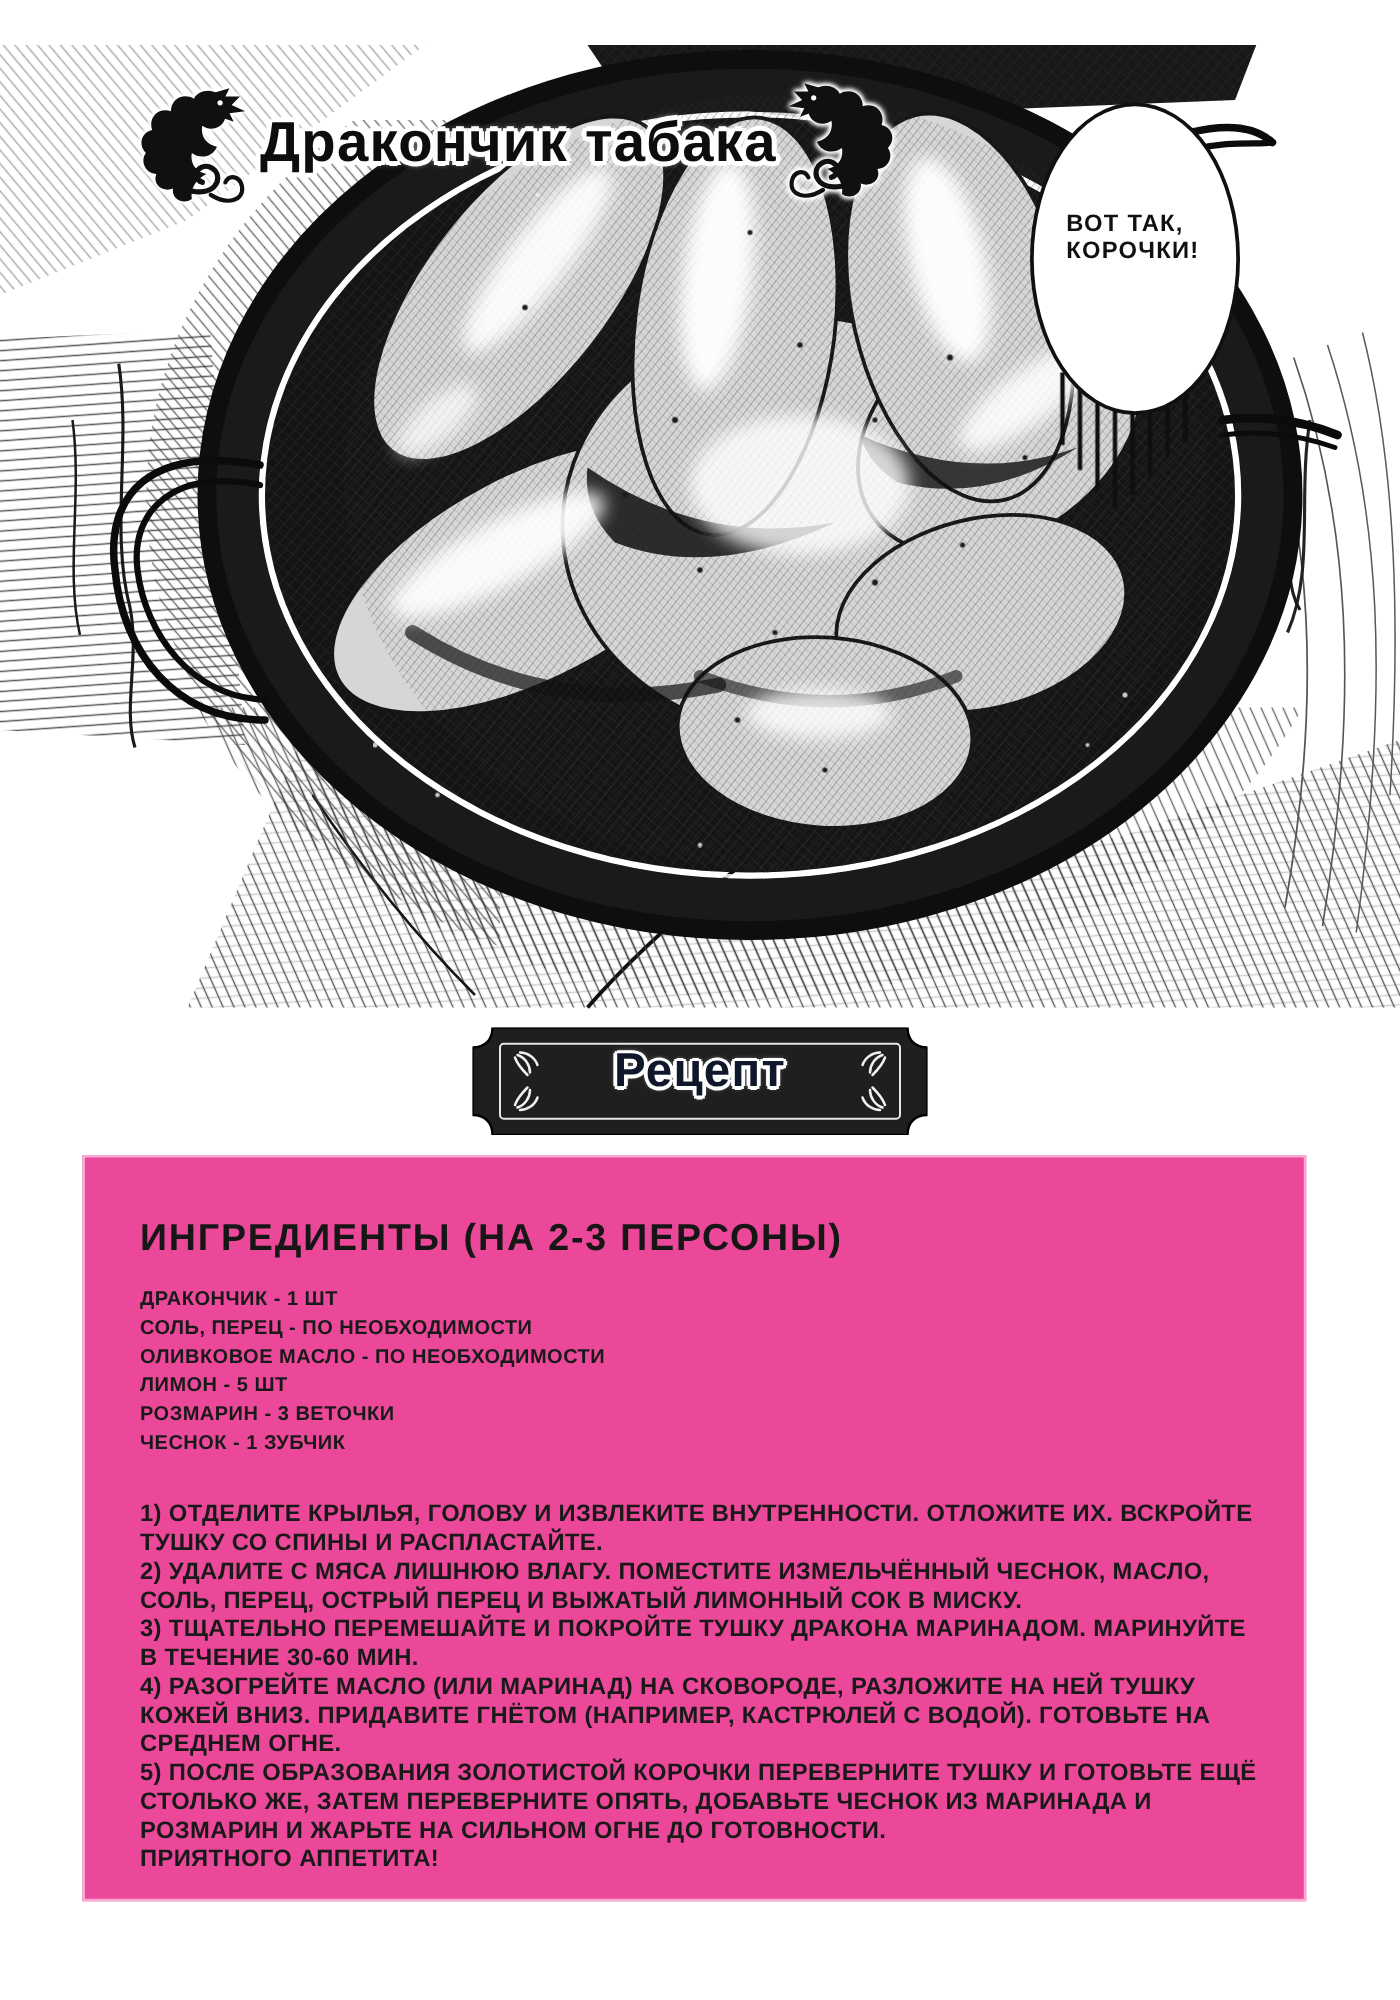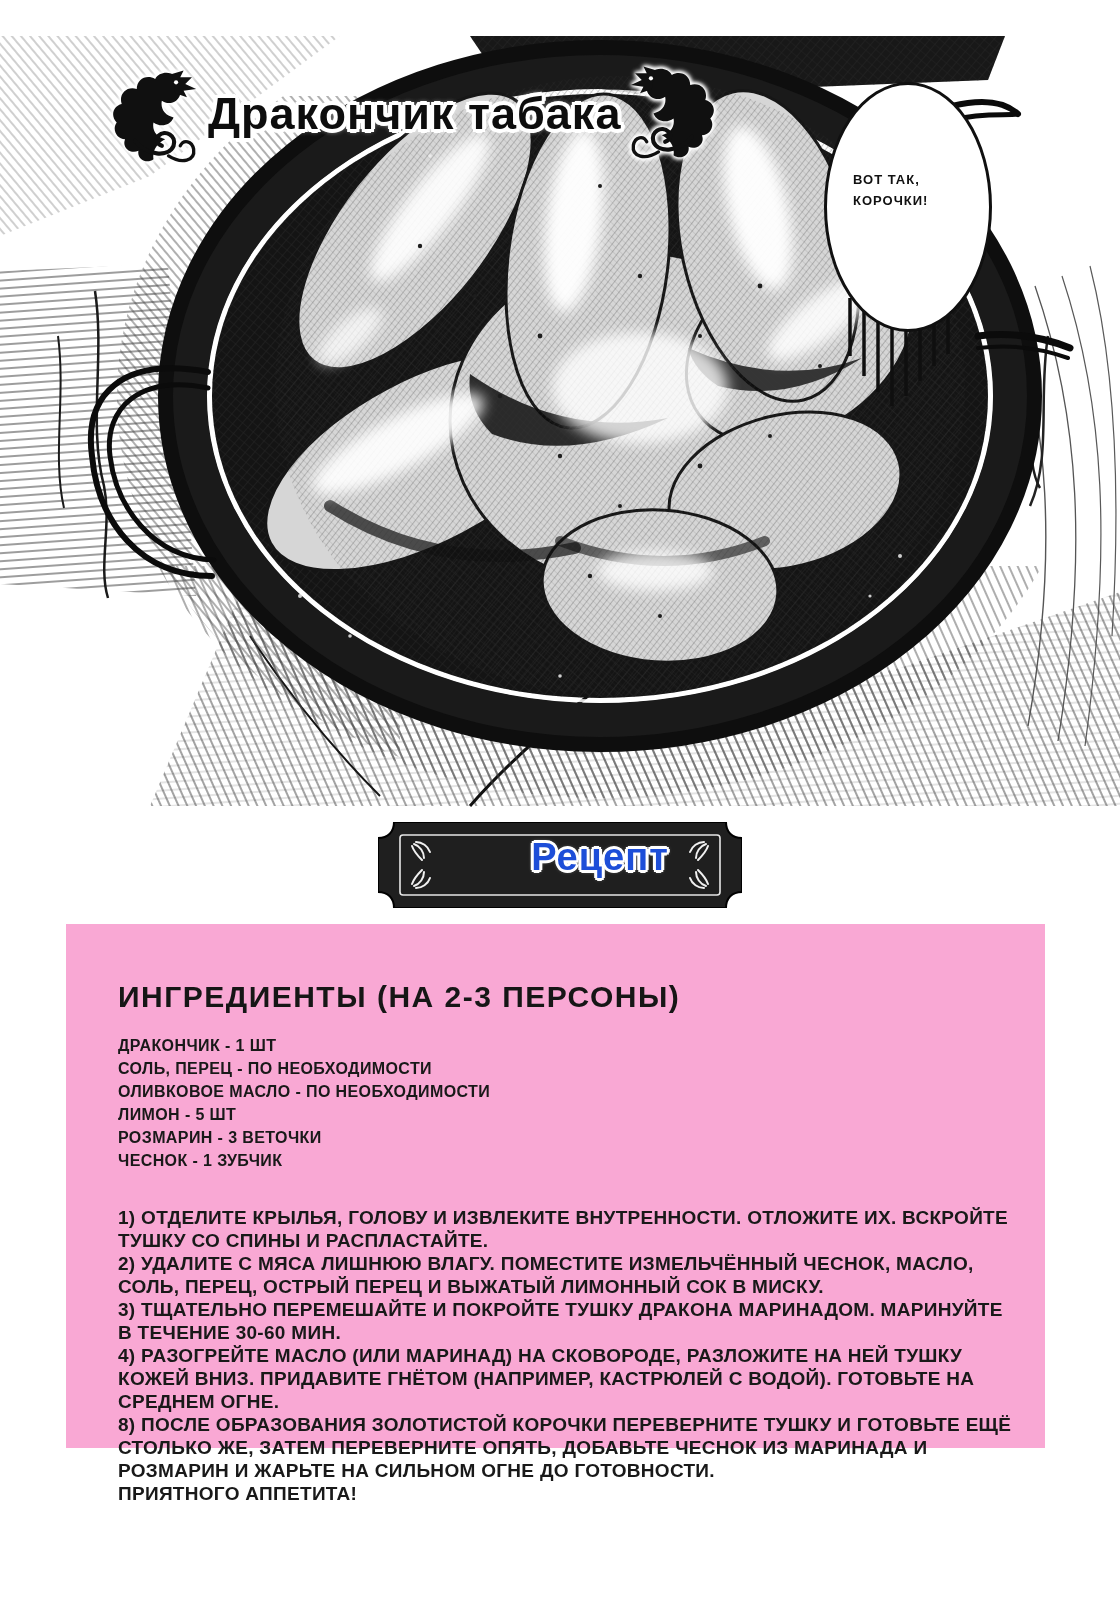--- a/index.html
+++ b/index.html
@@ -11,30 +11,30 @@
   
   .title-wrap{position:absolute;left:110px;top:28px;display:flex;align-items:flex-start;z-index:5;}
   .flourish{width:92px;height:106px;filter:drop-shadow(0 0 2px #fff) drop-shadow(0 0 2px #fff) drop-shadow(0 0 1px #fff);}
   .flourish.right{transform:scaleX(-1);margin-top:-4px;}
   .page-title{margin:24px 4px 0 6px;font-size:45px;font-weight:bold;letter-spacing:1px;color:#0d0d0d;white-space:nowrap;
     text-shadow:-3px -3px 0 #fff,3px -3px 0 #fff,-3px 3px 0 #fff,3px 3px 0 #fff,-4px 0 0 #fff,4px 0 0 #fff,0 -4px 0 #fff,0 4px 0 #fff,0 0 7px #fff,0 0 7px #fff;}
 
   
   .bubble{position:absolute;left:824px;top:46px;width:162px;height:244px;background:#fff;border:3.5px solid #101010;
     border-radius:50%;z-index:4;}
-  .bubble-text{position:absolute;left:26px;top:84px;font-size:13px;font-weight:bold;letter-spacing:1px;color:#111;line-height:21px;white-space:nowrap;}
+  .bubble-text{position:absolute;left:26px;top:84px;font-size:19px;font-weight:bold;letter-spacing:1px;color:#111;line-height:21px;white-space:nowrap;}
 
   
   .plaque{position:absolute;left:50%;top:786px;transform:translateX(-50%);width:364px;height:86px;z-index:5;}
   .plaque svg{position:absolute;left:0;top:0;width:100%;height:100%;}
-  .plaque-label{position:absolute;left:0;top:14px;width:100%;text-align:center;font-size:38px;font-weight:bold;letter-spacing:1px;color:#1d4ed8;
-    text-shadow:-2px -2px 0 #fff,2px -2px 0 #fff,-2px 2px 0 #fff,2px 2px 0 #fff,-3px 0 0 #fff,3px 0 0 #fff,0 -3px 0 #fff,0 3px 0 #fff,0 0 5px #fff;padding-left:40px;}
-
-  
-  .recipe-box{position:absolute;left:66px;top:888px;width:979px;height:524px;border:8px solid #f9a8d4;background:#f9a8d4;box-sizing:border-box;}
+  .plaque-label{position:absolute;left:0;top:14px;width:100%;text-align:center;font-size:38px;font-weight:bold;letter-spacing:1px;color:#0f172a;
+    text-shadow:-2px -2px 0 #fff,2px -2px 0 #fff,-2px 2px 0 #fff,2px 2px 0 #fff,-3px 0 0 #fff,3px 0 0 #fff,0 -3px 0 #fff,0 3px 0 #fff,0 0 5px #fff;}
+
+  
+  .recipe-box{position:absolute;left:66px;top:888px;width:979px;height:597px;border:2px solid #f9a8d4;background:#ec4899;box-sizing:border-box;}
   .recipe-heading{position:absolute;left:44px;top:48px;font-size:30px;font-weight:bold;letter-spacing:1.5px;color:#161616;white-space:nowrap;}
   .ingredients{position:absolute;left:44px;top:102px;font-size:16px;font-weight:bold;letter-spacing:0.4px;color:#191919;line-height:23px;}
   .steps{position:absolute;left:44px;top:274px;width:902px;font-size:19px;font-weight:bold;letter-spacing:0.3px;color:#191919;line-height:23px;}
   .steps p{margin:0;padding:0;}
 </style>
 </head>
 <body>
 
 <div id="page">
 
@@ -235,18 +235,18 @@
       <div>ЛИМОН - 5 ШТ</div>
       <div>РОЗМАРИН - 3 ВЕТОЧКИ</div>
       <div>ЧЕСНОК - 1 ЗУБЧИК</div>
     </div>
 
     <div class="steps">
       <p>1) ОТДЕЛИТЕ КРЫЛЬЯ, ГОЛОВУ И ИЗВЛЕКИТЕ ВНУТРЕННОСТИ. ОТЛОЖИТЕ ИХ. ВСКРОЙТЕ ТУШКУ СО СПИНЫ И РАСПЛАСТАЙТЕ.</p>
       <p>2) УДАЛИТЕ С МЯСА ЛИШНЮЮ ВЛАГУ. ПОМЕСТИТЕ ИЗМЕЛЬЧЁННЫЙ ЧЕСНОК, МАСЛО, СОЛЬ, ПЕРЕЦ, ОСТРЫЙ ПЕРЕЦ И ВЫЖАТЫЙ ЛИМОННЫЙ СОК В МИСКУ.</p>
       <p>3) ТЩАТЕЛЬНО ПЕРЕМЕШАЙТЕ И ПОКРОЙТЕ ТУШКУ ДРАКОНА МАРИНАДОМ. МАРИНУЙТЕ В ТЕЧЕНИЕ 30-60 МИН.</p>
       <p>4) РАЗОГРЕЙТЕ МАСЛО (ИЛИ МАРИНАД) НА СКОВОРОДЕ, РАЗЛОЖИТЕ НА НЕЙ ТУШКУ КОЖЕЙ ВНИЗ. ПРИДАВИТЕ ГНЁТОМ (НАПРИМЕР, КАСТРЮЛЕЙ С ВОДОЙ). ГОТОВЬТЕ НА СРЕДНЕМ ОГНЕ.</p>
-      <p>8) ПОСЛЕ ОБРАЗОВАНИЯ ЗОЛОТИСТОЙ КОРОЧКИ ПЕРЕВЕРНИТЕ ТУШКУ И ГОТОВЬТЕ ЕЩЁ СТОЛЬКО ЖЕ, ЗАТЕМ ПЕРЕВЕРНИТЕ ОПЯТЬ, ДОБАВЬТЕ ЧЕСНОК ИЗ МАРИНАДА И РОЗМАРИН И ЖАРЬТЕ НА СИЛЬНОМ ОГНЕ ДО ГОТОВНОСТИ.</p>
+      <p>5) ПОСЛЕ ОБРАЗОВАНИЯ ЗОЛОТИСТОЙ КОРОЧКИ ПЕРЕВЕРНИТЕ ТУШКУ И ГОТОВЬТЕ ЕЩЁ СТОЛЬКО ЖЕ, ЗАТЕМ ПЕРЕВЕРНИТЕ ОПЯТЬ, ДОБАВЬТЕ ЧЕСНОК ИЗ МАРИНАДА И РОЗМАРИН И ЖАРЬТЕ НА СИЛЬНОМ ОГНЕ ДО ГОТОВНОСТИ.</p>
       <p>ПРИЯТНОГО АППЕТИТА!</p>
     </div>
   </div>
 
 </div>
 
 </body></html>

